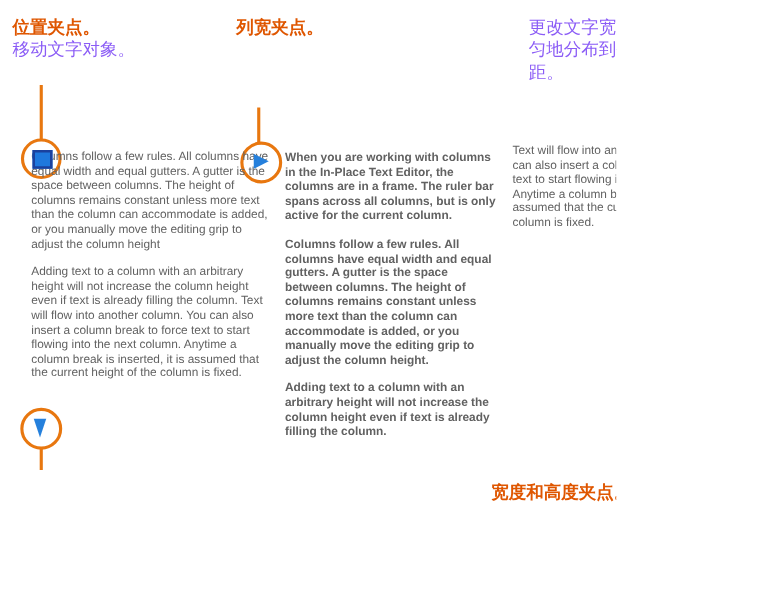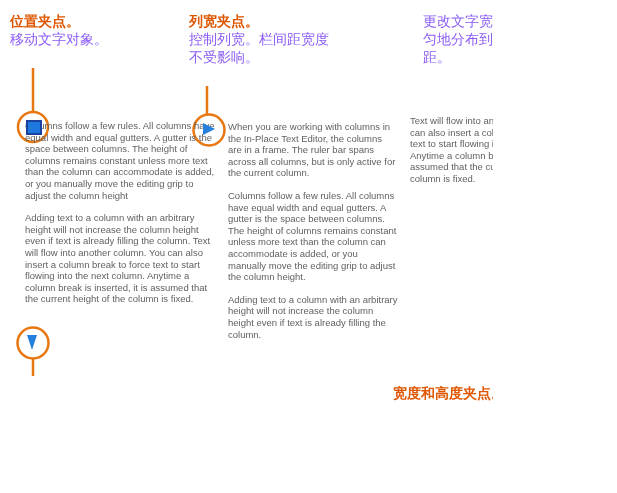--- a/index.html
+++ b/index.html
@@ -59,40 +59,39 @@
     </g>
   </svg>
 
   <div class="callout" style="left:10px;top:12px;width:160px;">
     <div class="title">位置夹点。</div>
     <div class="body">移动文字对象。</div>
   </div>
 
   <div class="callout" style="left:189px;top:12px;width:152px;">
     <div class="title">列宽夹点。</div>
-    <div class="body">控制列宽。栏间距宽度不受影响。</div>
   </div>
 
   <div class="callout" style="left:423px;top:12px;width:140px;">
     <div class="body">更改文字宽度，使其均匀地分布到每个栏间距。</div>
   </div>
 
   <div class="callout" style="left:10px;top:376px;width:178px;">
   </div>
 
   <div class="callout" style="left:393px;top:384px;width:210px;">
     <div class="title">宽度和高度夹点。</div>
   </div>
 
   <div class="textcol" style="left:25px;top:120px;width:192px;">
     <p>Columns follow a few rules. All columns have equal width and equal gutters. A gutter is the space between columns. The height of columns remains constant unless more text than the column can accommodate is added, or you manually move the editing grip to adjust the column height</p>
     <p>Adding text to a column with an arbitrary height will not increase the column height even if text is already filling the column. Text will flow into another column. You can also insert a column break to force text to start flowing into the next column. Anytime a column break is inserted, it is assumed that the current height of the column is fixed.</p>
   </div>
 
-  <div class="textcol" style="left:228px;top:121px;width:170px;">
+  <div class="textcol" style="left:228px;top:121px;width:170px;font-weight:bold;">
     <p>When you are working with columns in the In-Place Text Editor, the columns are in a frame. The ruler bar spans across all columns, but is only active for the current column.</p>
     <p>Columns follow a few rules. All columns have equal width and equal gutters. A gutter is the space between columns. The height of columns remains constant unless more text than the column can accommodate is added, or you manually move the editing grip to adjust the column height.</p>
     <p>Adding text to a column with an arbitrary height will not increase the column height even if text is already filling the column.</p>
   </div>
 
   <div class="textcol" style="left:410px;top:115px;width:175px;">
     <p>Text will flow into another column. You can also insert a column break to force text to start flowing into the next column. Anytime a column break is inserted, it is assumed that the current height of the column is fixed.</p>
   </div>
 
   <div class="grip-square" style="left:26px;top:120px;"></div>

